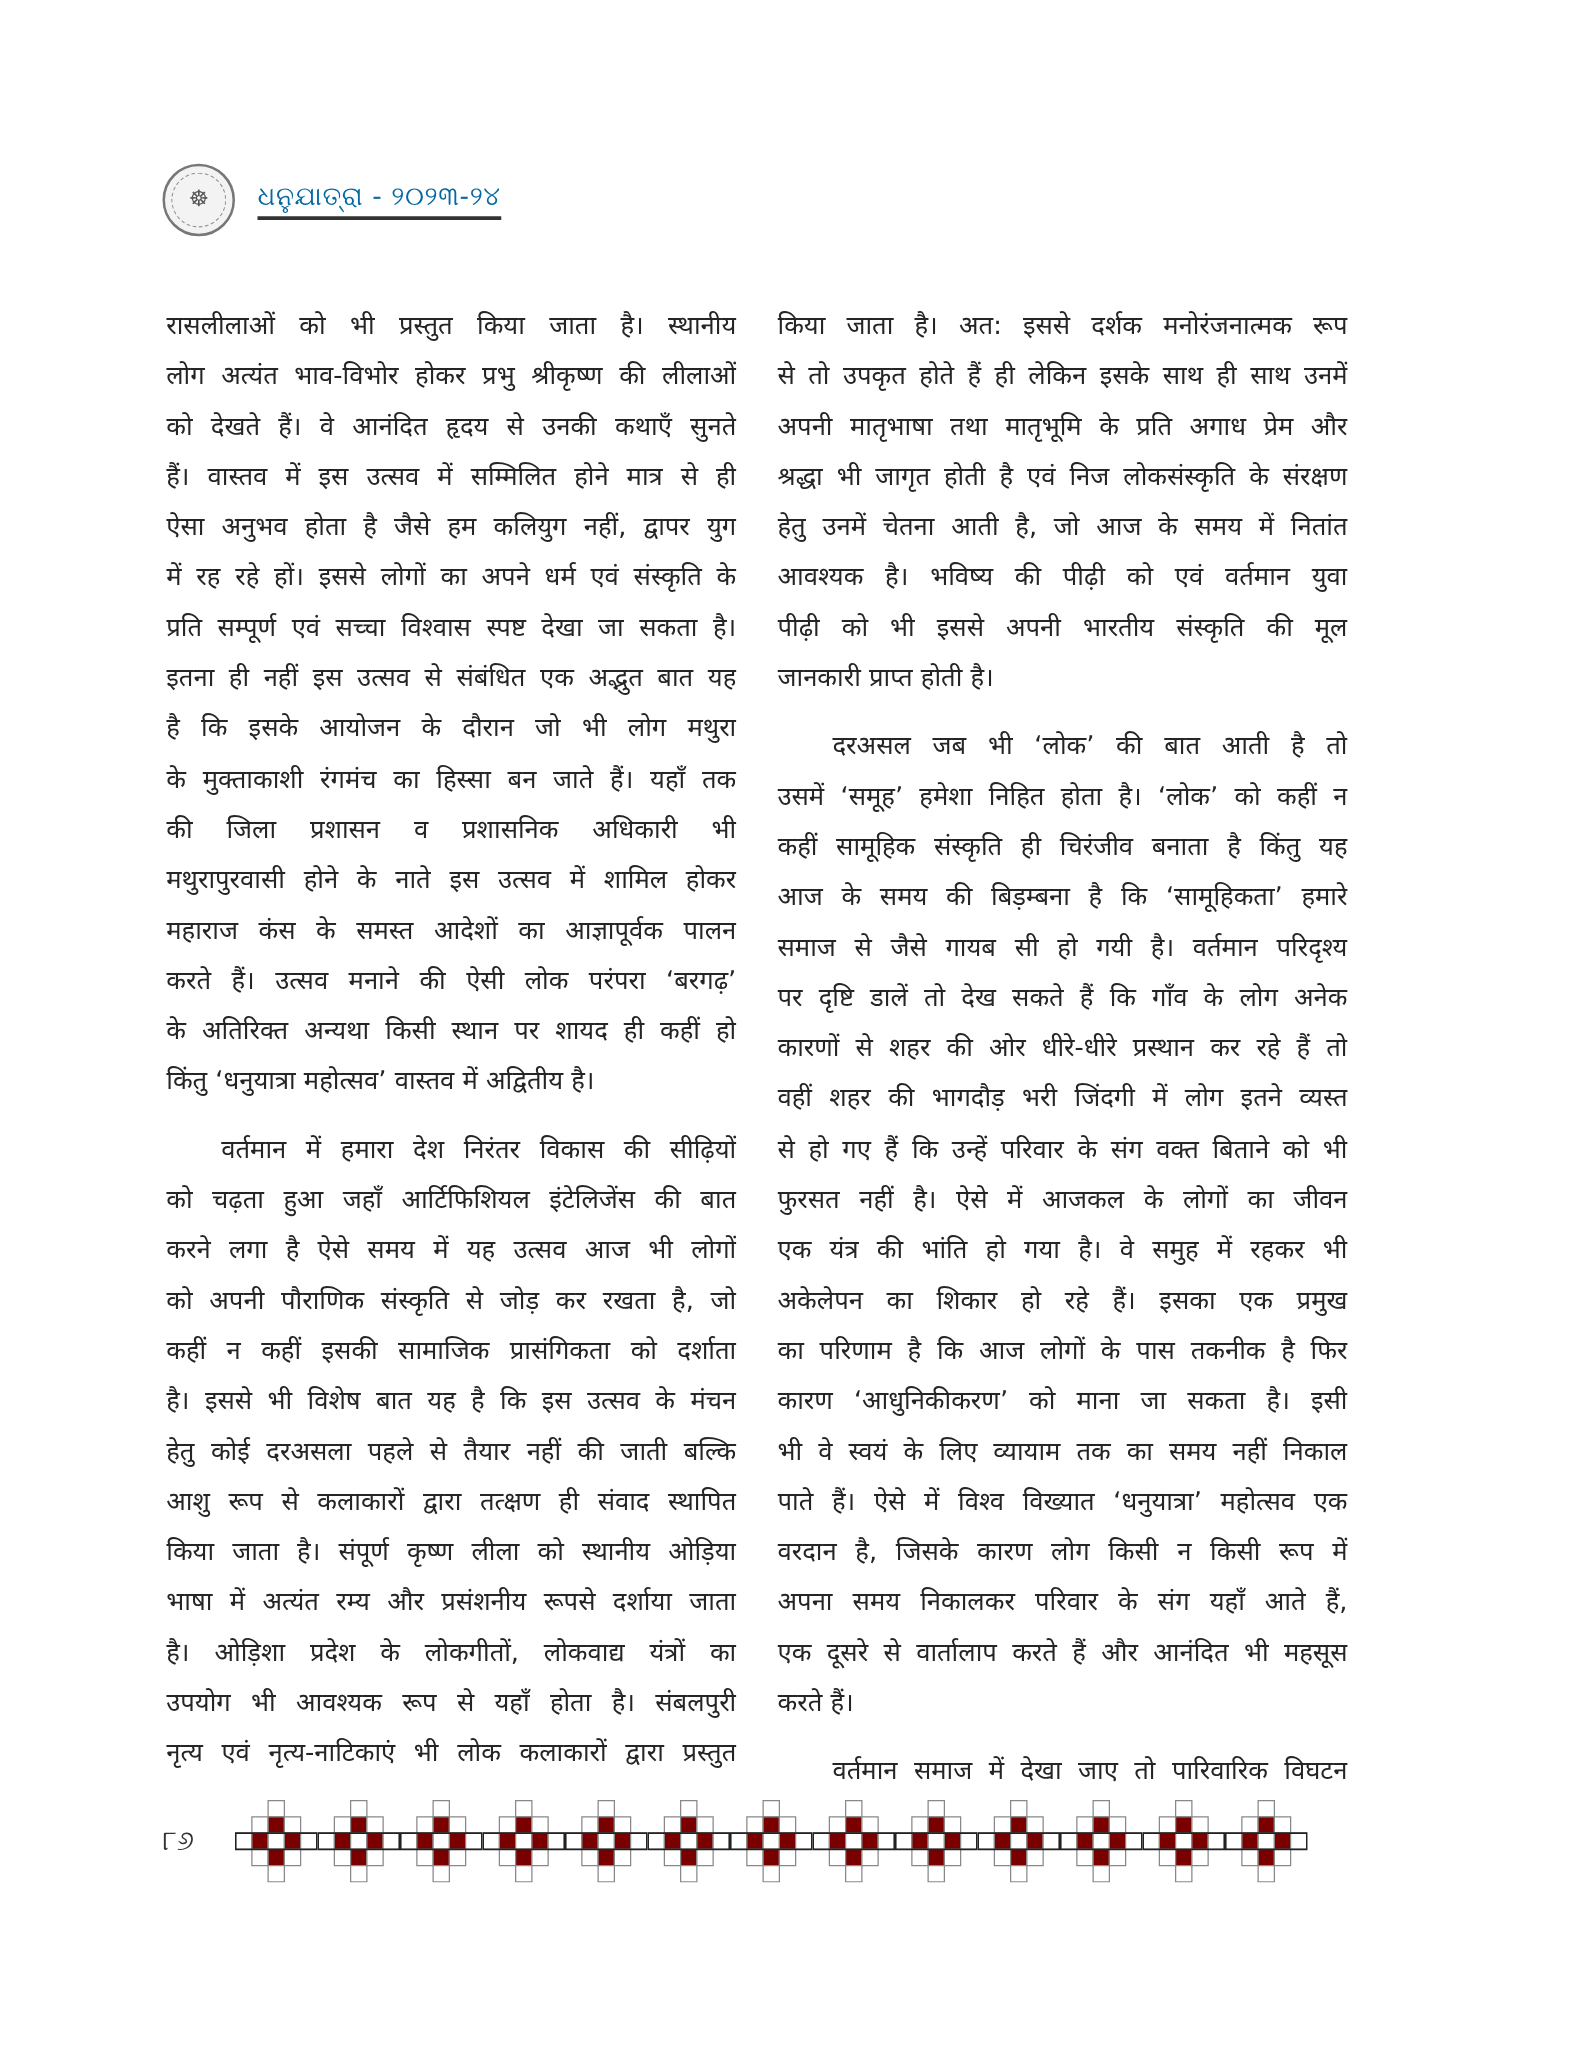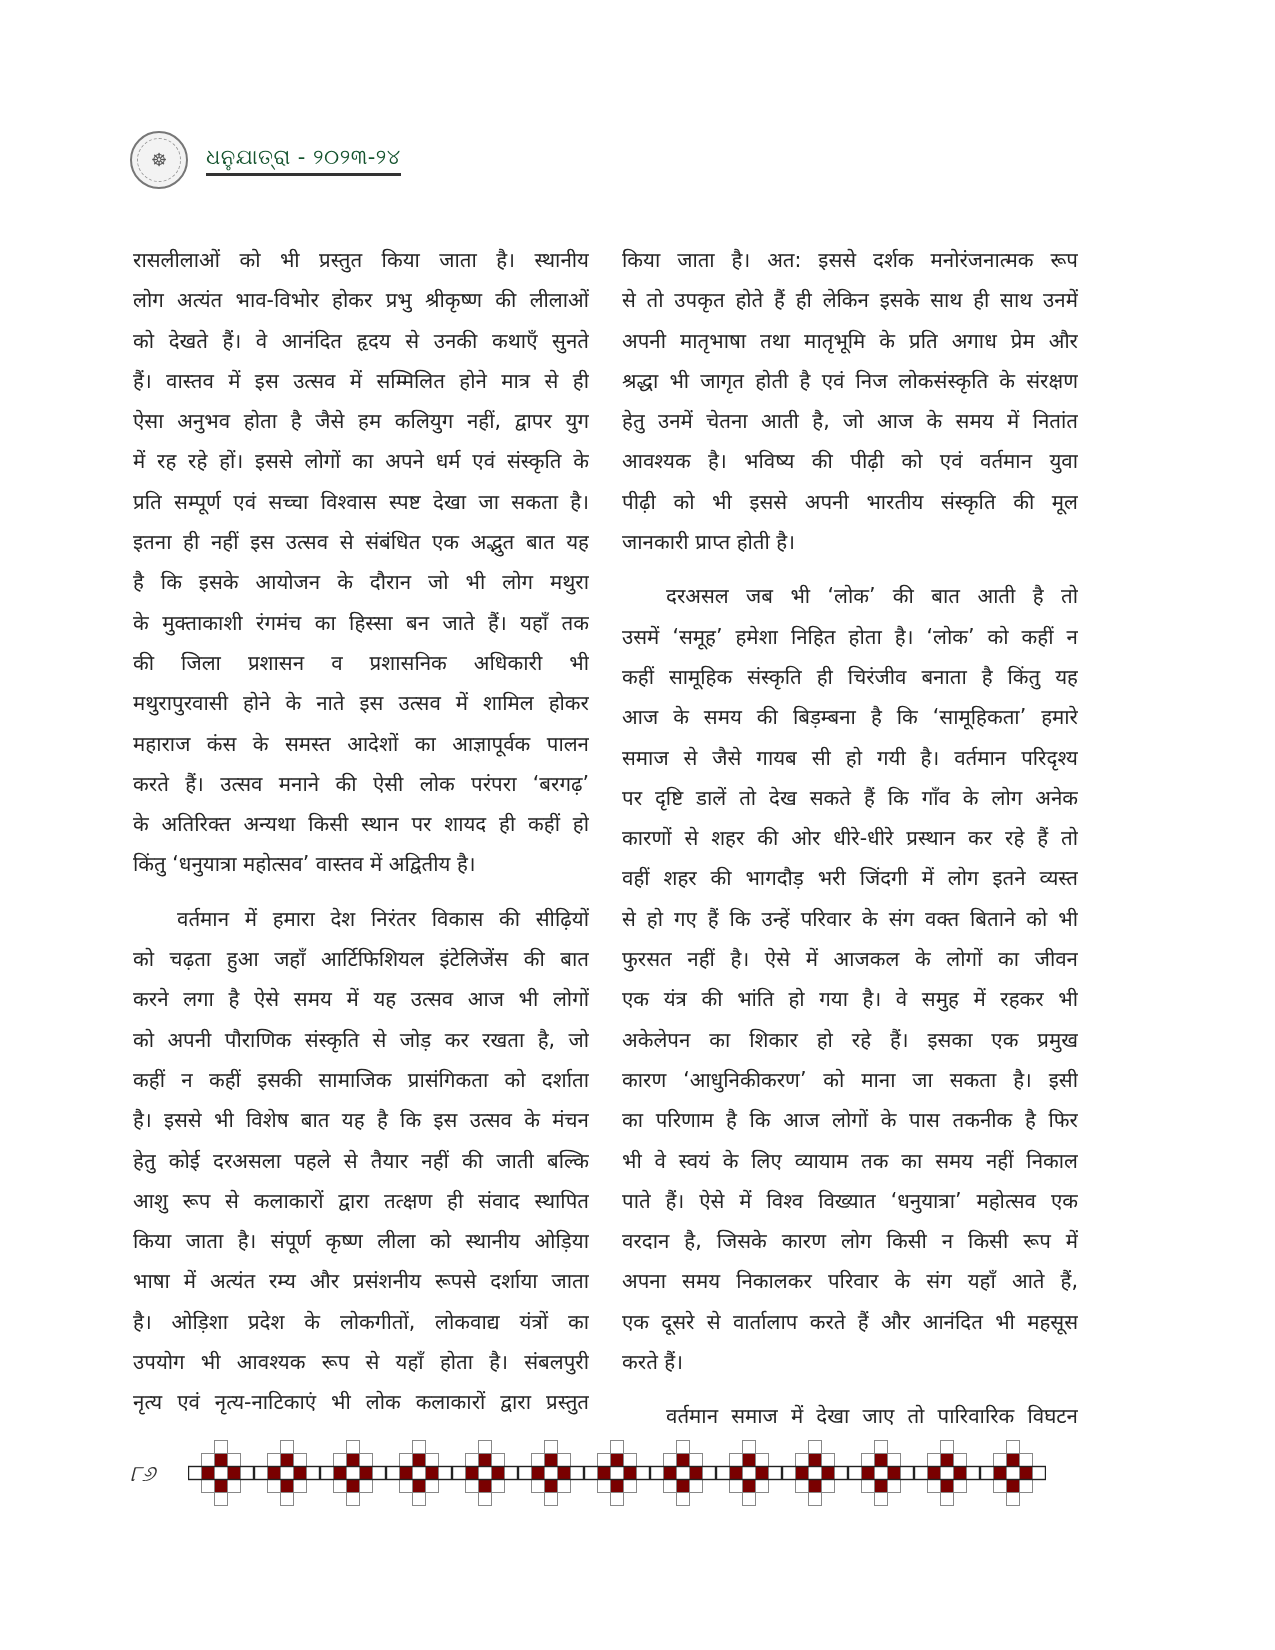--- a/index.html
+++ b/index.html
@@ -1,29 +1,29 @@
 <!DOCTYPE html>
 <html><head>
 <meta charset="utf-8">
 <style>
   html, body { margin: 0; padding: 0; background: #ffffff; }
   body { width: 1275px; height: 1650px; position: relative; overflow: hidden; font-family: "DejaVu Sans", "Liberation Sans", sans-serif; color: #222; }
   .header { position: absolute; left: 130px; top: 130px; height: 60px; display: flex; align-items: center; }
   .logo { width: 54px; height: 54px; border-radius: 50%; border: 2px solid #777; display: flex; align-items: center; justify-content: center; position: relative; background: #f3f3f3; }
   .logo::before { content: ""; position: absolute; inset: 5px; border-radius: 50%; border: 1px dashed #999; }
   .logo-inner { font-size: 18px; color: #555; line-height: 1; }
-  .header-title { margin-left: 18px; font-size: 21px; color: #14532d; border-bottom: 3px solid #333; padding-bottom: 4px; letter-spacing: 0.5px; }
+  .header-title { margin-left: 18px; font-size: 21px; color: #0369a1; border-bottom: 3px solid #333; padding-bottom: 4px; letter-spacing: 0.5px; }
   .columns { position: absolute; left: 133px; top: 215px; width: 945px; display: flex; justify-content: space-between; margin-top: 25px; }
   .col { width: 456px; font-size: 20.5px; line-height: 40.3px; color: #252525; }
   .line { display: block; white-space: nowrap; text-align: justify; text-align-last: justify; height: 40.3px; overflow: hidden; }
   .line.last { text-align-last: left; }
   .line.indent { padding-left: 44px; }
   .para-gap { height: 14px; }
   .footer { position: absolute; left: 130px; top: 1438px; width: 950px; height: 70px; display: flex; align-items: center; }
-  .page-num { font-size: 22px; color: #333; width: 58px; font-style: italic; }
+  .page-num { font-size: 22px; color: #333; width: 58px; }
   .ornaments { display: flex; gap: 0; }
   .orn { width: 66px; height: 66px; position: relative; margin-right: 0; }
   .orn svg { display: block; }
 </style>
 </head>
 <body>
 
 <div class="header">
   <div class="logo">
     <span class="logo-inner">☸</span>
@@ -86,22 +86,22 @@
         <span class="line">कहीं सामूहिक संस्कृति ही चिरंजीव बनाता है किंतु यह</span>
         <span class="line">आज के समय की बिड़म्बना है कि ‘सामूहिकता’ हमारे</span>
         <span class="line">समाज से जैसे गायब सी हो गयी है। वर्तमान परिदृश्य</span>
         <span class="line">पर दृष्टि डालें तो देख सकते हैं कि गाँव के लोग अनेक</span>
         <span class="line">कारणों से शहर की ओर धीरे-धीरे प्रस्थान कर रहे हैं तो</span>
         <span class="line">वहीं शहर की भागदौड़ भरी जिंदगी में लोग इतने व्यस्त</span>
         <span class="line">से हो गए हैं कि उन्हें परिवार के संग वक्त बिताने को भी</span>
         <span class="line">फुरसत नहीं है। ऐसे में आजकल के लोगों का जीवन</span>
         <span class="line">एक यंत्र की भांति हो गया है। वे समुह में रहकर भी</span>
         <span class="line">अकेलेपन का शिकार हो रहे हैं। इसका एक प्रमुख</span>
+        <span class="line">का परिणाम है कि आज लोगों के पास तकनीक है फिर</span>
         <span class="line">कारण ‘आधुनिकीकरण’ को माना जा सकता है। इसी</span>
-        <span class="line">का परिणाम है कि आज लोगों के पास तकनीक है फिर</span>
         <span class="line">भी वे स्वयं के लिए व्यायाम तक का समय नहीं निकाल</span>
         <span class="line">पाते हैं। ऐसे में विश्व विख्यात ‘धनुयात्रा’ महोत्सव एक</span>
         <span class="line">वरदान है, जिसके कारण लोग किसी न किसी रूप में</span>
         <span class="line">अपना समय निकालकर परिवार के संग यहाँ आते हैं,</span>
         <span class="line">एक दूसरे से वार्तालाप करते हैं और आनंदित भी महसूस</span>
         <span class="line last">करते हैं।</span>
       </div>
       <div class="para-gap"></div>
       <div class="para">
         <span class="line indent">वर्तमान समाज में देखा जाए तो पारिवारिक विघटन</span>

